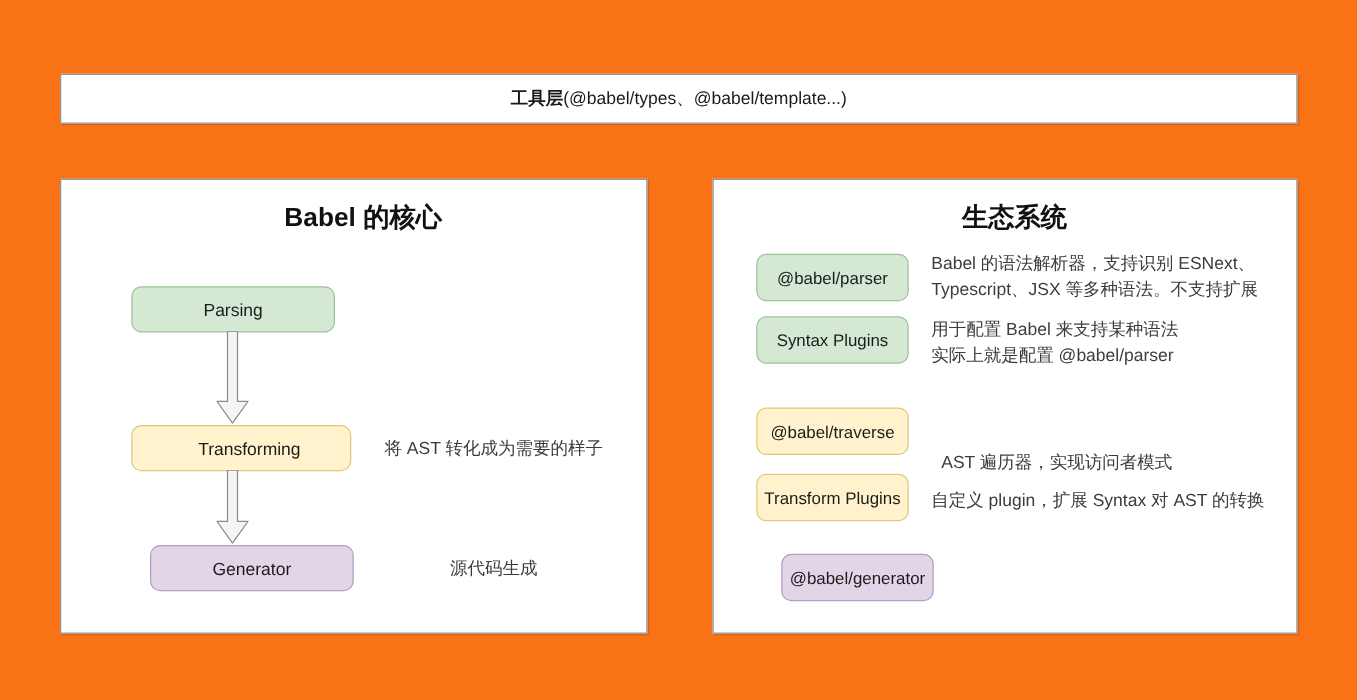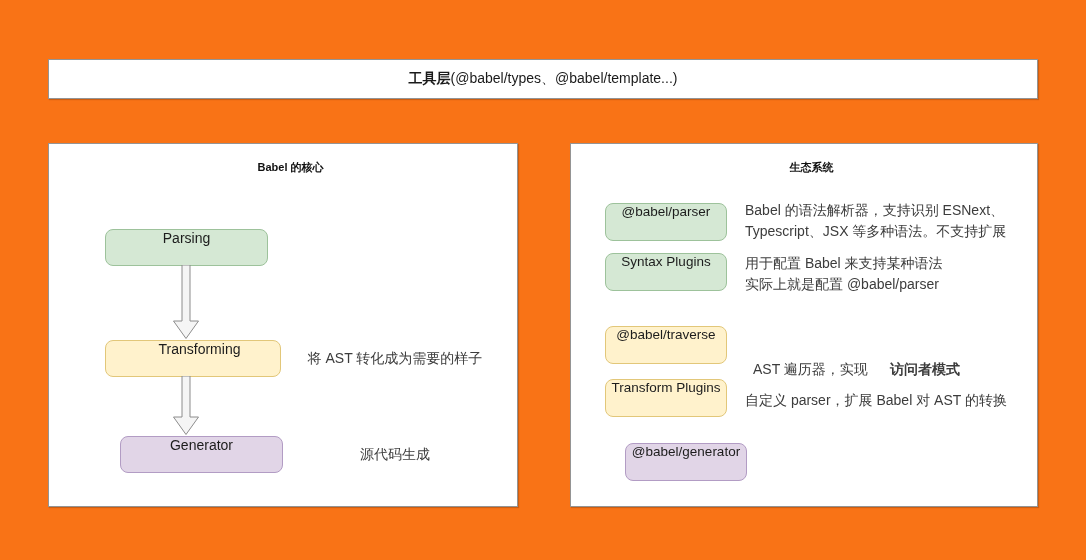--- a/index.html
+++ b/index.html
@@ -18,25 +18,25 @@
   .banner .b { font-weight:bold; }
   .panel {
     position:absolute; background:#ffffff;
     border:1px solid #949494;
     box-shadow:1px 1px 1px rgba(0,0,0,0.18);
   }
   .panel-core  { left:48px;  top:143px; width:468px; height:362px; }
   .panel-eco   { left:570px; top:143px; width:466px; height:362px; }
   .panel-title {
     position:absolute; left:15px; right:0; top:16px; text-align:center;
-    font-weight:bold; font-size:11px; color:#111111;
+    font-weight:bold; font-size:21px; color:#111111;
   }
   .node {
     position:absolute; border-radius:8px;
-    display:flex; justify-content:center;
+    display:flex; align-items:center; justify-content:center;
     font-size:14px; color:#1c1c1c;
   }
   .green  { background:#d5e8d4; border:1px solid #9dc29b; }
   .yellow { background:#fff2cc; border:1px solid #e2c779; }
   .purple { background:#e1d5e7; border:1px solid #b29cc4; }
 
   
   .n-parsing      { left:105px; top:229px; width:161px; height:35px; }
   .n-transforming { left:105px; top:340px; width:161px; height:35px;padding-left:13px; }
   .n-generator    { left:120px; top:436px; width:161px; height:35px; }
@@ -58,21 +58,21 @@
   .e-parser    { top:203px; }
   .e-syntax    { top:253px; }
   .e-traverse  { top:326px; }
   .e-transform { top:379px; }
   .e-generator { top:443px;margin-left:20px; }
 
   .ed-parser    { left:745px; top:200px; width:300px; }
   .ed-syntax    { left:745px; top:253px; width:300px; }
   .ed-traverse  { left:753px; top:338px; width:300px; }
   .ed-transform { left:745px; top:390px; width:320px; }
-  .bold { font-weight:bold;margin-left:22px; }
+  .bold { font-weight:normal; }
 </style>
 </head>
 <body>
 
 <div class="stage">
 
   <div class="banner">
     <span class="b">工具层</span>
       <span>(@babel/types、@babel/template...)</span>
   </div>
@@ -123,19 +123,19 @@
   <div class="node eco-node yellow e-traverse">
     <span>@babel/traverse</span>
   </div>
   <div class="desc ed-traverse">
     <span>AST 遍历器，实现</span><span class="bold">访问者模式</span>
   </div>
 
   <div class="node eco-node yellow e-transform">
     <span>Transform Plugins</span>
   </div>
-  <div class="desc ed-transform">自定义 parser，扩展 Babel 对 AST 的转换</div>
+  <div class="desc ed-transform">自定义 plugin，扩展 Syntax 对 AST 的转换</div>
 
   <div class="node eco-node purple e-generator">
     <span>@babel/generator</span>
   </div>
 
 </div>
 
 </body></html>

